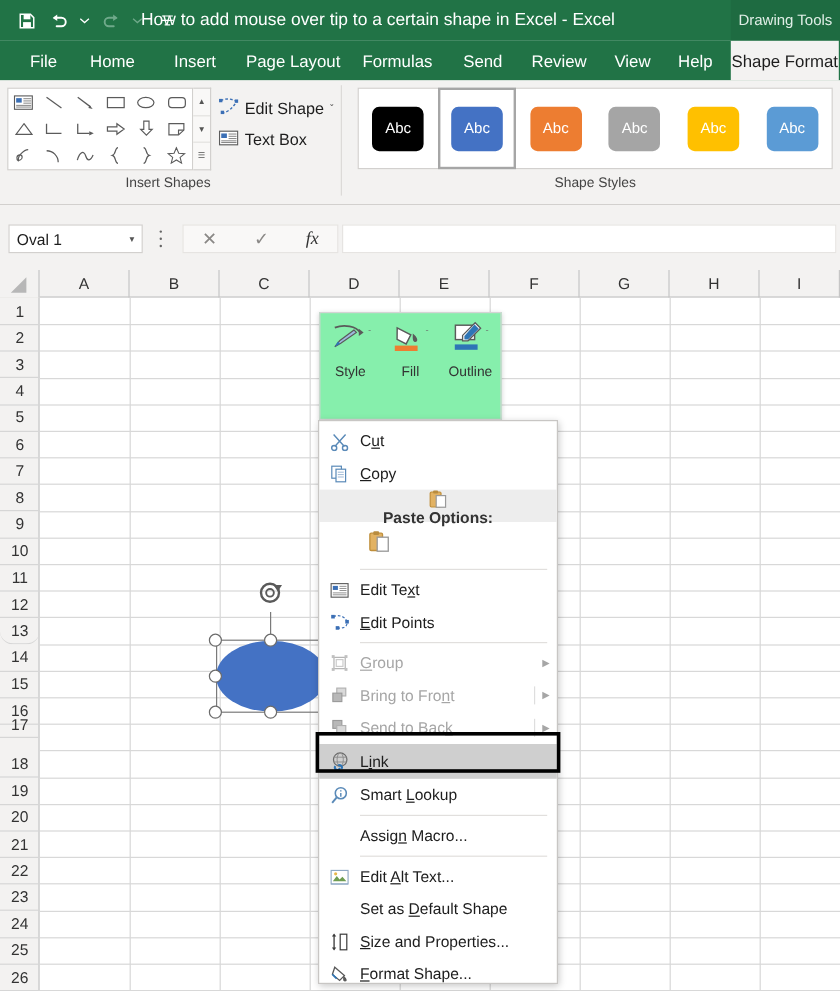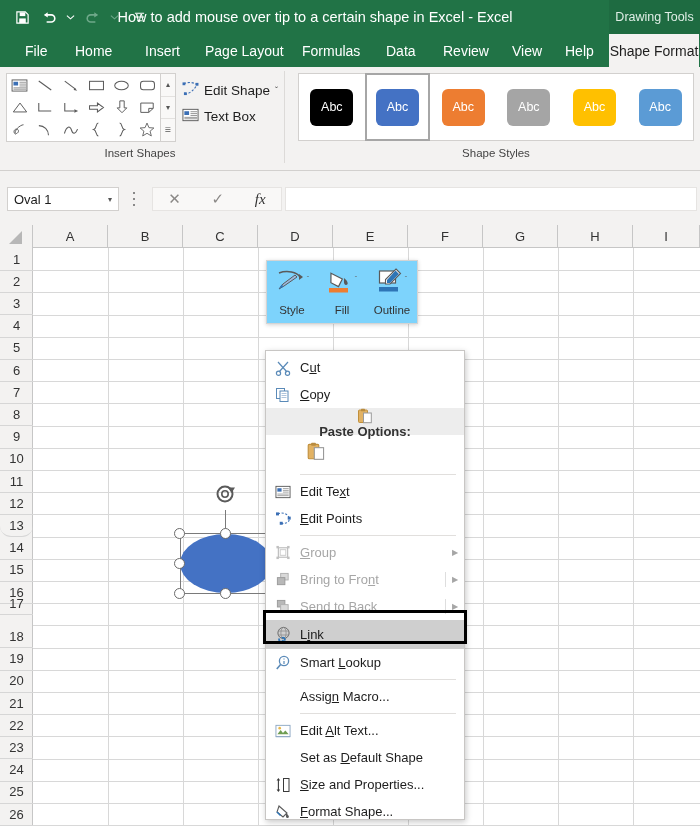--- a/index.html
+++ b/index.html
@@ -174,22 +174,22 @@
   .sel-box-line { position: absolute; background: #7a7a7a; }
   .handle {
     position: absolute; width: 11px; height: 11px; border-radius: 50%;
     background: #ffffff; border: 1.5px solid #6b6b6b;
   }
   #rot-handle-line { position: absolute; left: 225px; top: 285px; width: 1px; height: 24px; background: #7a7a7a; }
   #rot-handle { position: absolute; left: 214px; top: 257px; width: 24px; height: 24px; }
 
   
   #minitoolbar {
-    position: absolute; left: 266px; top: 260px; width: 152px; height: 64px;
-    background: #7dd3fc; border: 1px solid #d4d4d4;
+    position: absolute; left: 266px; top: 260px; width: 152px; height: 90px;
+    background: #86efac; border: 1px solid #d4d4d4;
     box-shadow: 0 1px 4px rgba(0,0,0,0.18);
     display: flex;
   }
   .mt-item { width: 50.6px; display: flex; flex-direction: column; align-items: center; padding-top: 7px; }
   .mt-icon-row { display: flex; align-items: flex-start; gap: 2px; height: 34px; }
   .mt-label { font-size: 11.5px; color: #333333; margin-top: 2px; }
   .mt-caret { font-size: 7px; color: #666; margin-top: 7px; }
 
   
   #ctxmenu {
@@ -259,21 +259,21 @@
   </div>
   <div id="drawing-tools-tab">Drawing Tools</div>
 </div>
 
 <div id="tabbar">
   <div class="tab" style="left:16px">File</div>
   <div class="tab" style="left:66px">Home</div>
   <div class="tab" style="left:136px">Insert</div>
   <div class="tab" style="left:196px">Page Layout</div>
   <div class="tab" style="left:293px">Formulas</div>
-  <div class="tab" style="left:377px">Data</div>
+  <div class="tab" style="left:377px">Send</div>
   <div class="tab" style="left:434px">Review</div>
   <div class="tab" style="left:503px">View</div>
   <div class="tab" style="left:556px">Help</div>
   <div class="tab contextual" style="left:609px;width:90px;padding:0">Shape Format</div>
 </div>
 
 <div id="ribbon">
 
   <div id="shapes-gallery">
     <span class="shape-cell">

